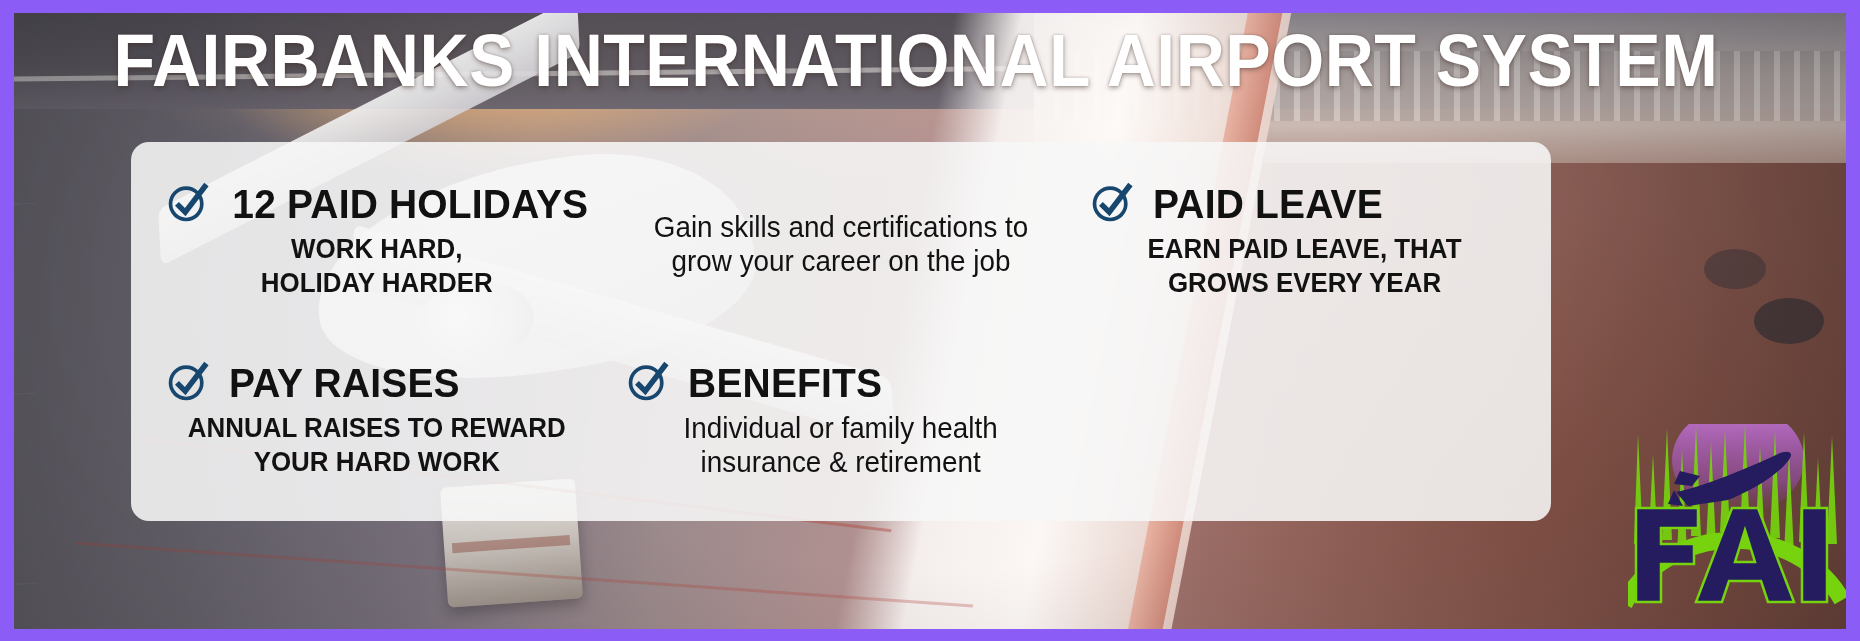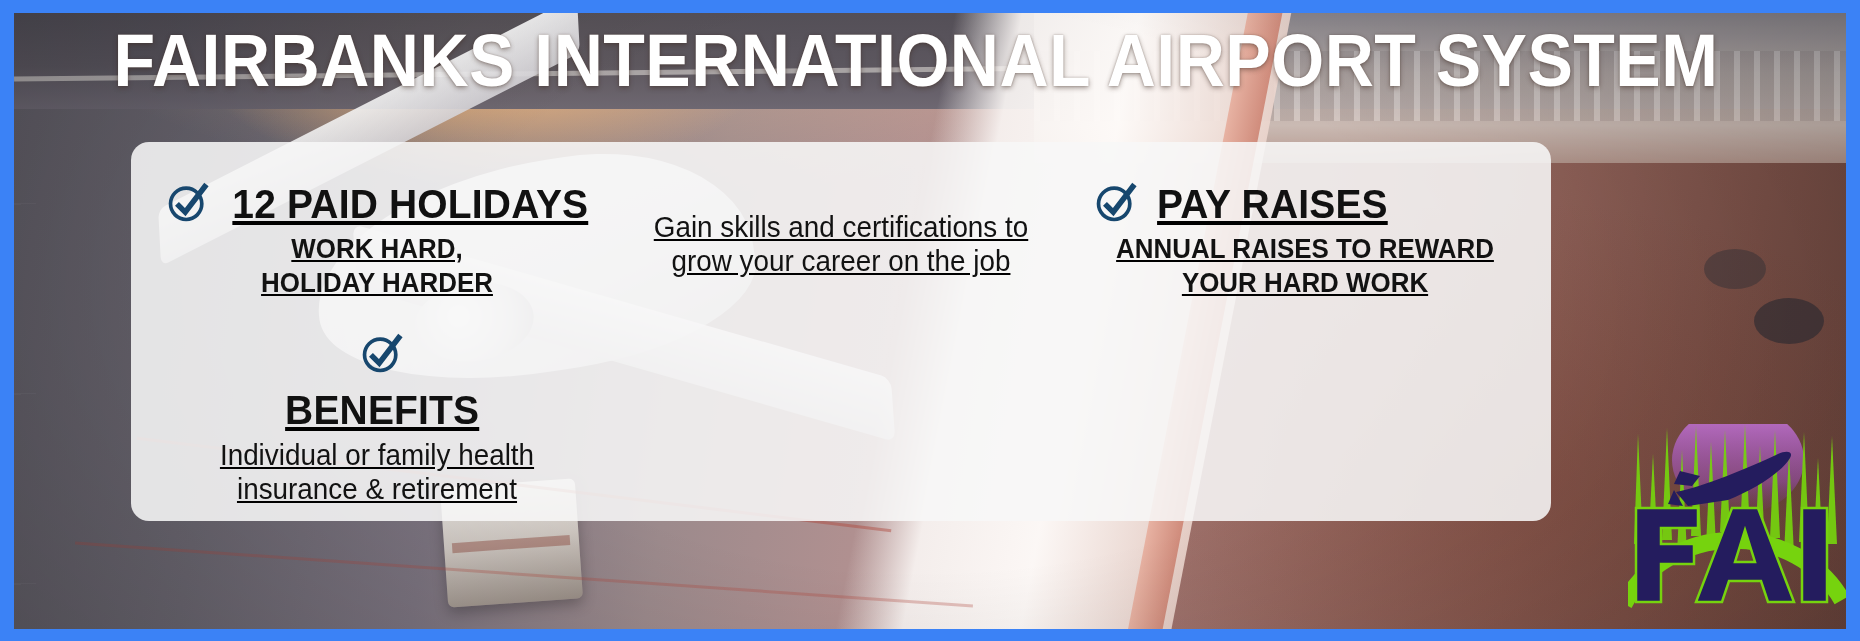--- a/index.html
+++ b/index.html
@@ -7,21 +7,21 @@
   body{
     width:1860px; height:641px;
     font-family:"Liberation Sans", sans-serif;
     overflow:hidden;
   }
 
   
   #banner{
     position:relative;
     width:1860px; height:641px;
-    background:#3b82f6;
+    background:#8b5cf6;
     padding:13px 14px 12px 14px;
     overflow:hidden;
   }
 
   
   #photo{
     position:absolute;
     left:14px; top:13px;
     width:1832px; height:616px;
     overflow:hidden;
@@ -165,23 +165,23 @@
     border-radius:18px;
     display:grid;
     grid-template-columns:repeat(3,1fr);
     grid-template-rows:repeat(2,1fr);
     padding:10px 14px 12px 14px;
   }
 
   .benefit{
     display:flex;
     flex-direction:column;
+    align-items:center;
     justify-content:center;
     padding:0 6px;
-    text-decoration:underline;
   }
   .benefit-head{
     display:flex;
     align-items:center;
     justify-content:center;
     gap:12px;
     width:100%;
   }
   .check{ flex:0 0 auto; width:46px; height:46px; display:block; margin-top:-4px;}
   .benefit-title{
@@ -206,21 +206,21 @@
     transform:scaleX(.96);
   }
   .benefit-desc.caps{ text-transform:uppercase; font-weight:700; font-size:27px; }
 
   
   .b-0 .benefit-head{ justify-content:flex-start; padding-left:14px; }
   .b-1 .benefit-head{ justify-content:flex-start; padding-left:8px; }
   .b-2 .benefit-head{ justify-content:flex-start; padding-left:10px; }
   .b-3 .benefit-head{ justify-content:flex-start; padding-left:14px; }
   .b-4 .benefit-head{ justify-content:flex-start; padding-left:8px; }
-  .b-5 .benefit-head{ justify-content:flex-start; padding-left:10px;flex-direction:column; }
+  .b-5 .benefit-head{ justify-content:flex-start; padding-left:10px; }
 
   
   #logo{
     position:absolute;
     right:14px; bottom:12px;
     width:218px; height:205px;
     overflow:hidden;
   }
   #logo svg{ display:block; }
 </style>
@@ -268,20 +268,33 @@
       </div>
     </div>
 
     <div class="benefit b-1">
       <div class="benefit-desc">
         <span>Gain skills and certifications to</span><br>
         <span>grow your career on the job</span>
       </div>
     </div>
 
+    <div class="benefit b-2">
+      <div class="benefit-head">
+        <svg class="check" viewBox="0 0 50 50">
+          <circle cx="23" cy="27" r="17" fill="none" stroke="#17476E" stroke-width="4"></circle>
+          <path d="M13 27 L22 36 L45 6" fill="none" stroke="#17476E" stroke-width="6" stroke-linecap="butt" stroke-linejoin="miter"></path>
+        </svg>
+        <span class="benefit-title">PAID LEAVE</span>
+      </div>
+      <div class="benefit-desc caps">
+        <span>EARN PAID LEAVE, THAT</span><br>
+        <span>GROWS EVERY YEAR</span>
+      </div>
+    </div>
 
     <div class="benefit b-3">
       <div class="benefit-head">
         <svg class="check" viewBox="0 0 50 50">
           <circle cx="23" cy="27" r="17" fill="none" stroke="#17476E" stroke-width="4"></circle>
           <path d="M13 27 L22 36 L45 6" fill="none" stroke="#17476E" stroke-width="6" stroke-linecap="butt" stroke-linejoin="miter"></path>
         </svg>
         <span class="benefit-title">PAY RAISES</span>
       </div>
       <div class="benefit-desc caps">

